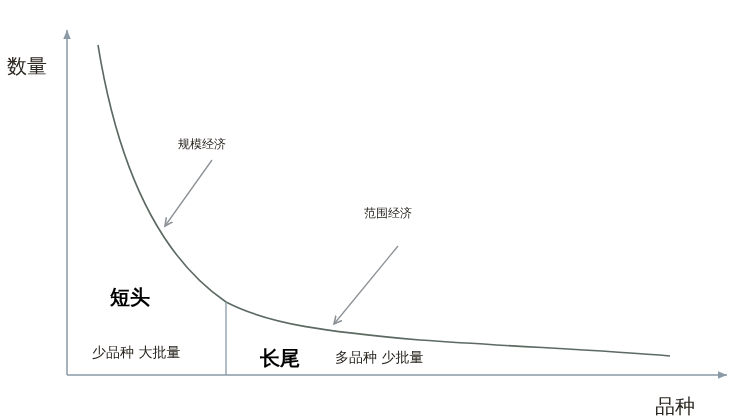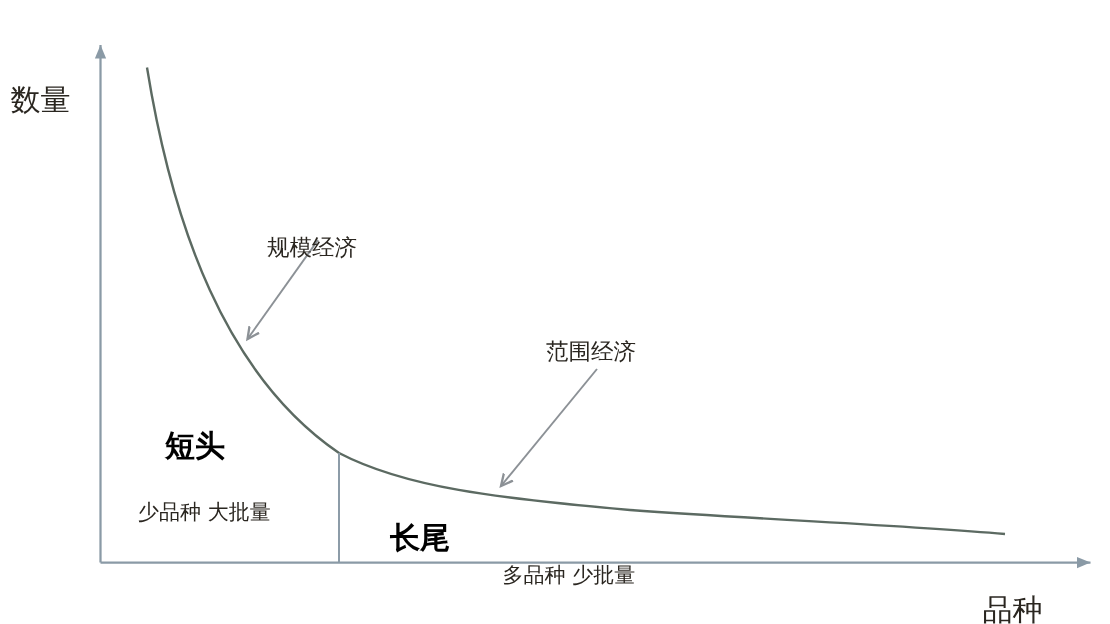--- a/index.html
+++ b/index.html
@@ -1,20 +1,20 @@
 <!DOCTYPE html>
 <html><head>
 <meta charset="utf-8">
 <style>
   html,body{margin:0;padding:0;background:#ffffff;}
   body{width:740px;height:416px;position:relative;overflow:hidden;font-family:"DejaVu Sans",sans-serif;color:#2a2620;}
   svg.canvas{position:absolute;left:0;top:0;}
   .lbl{position:absolute;white-space:nowrap;}
   .axis-lbl{font-size:20px;}
-  .ann{font-size:15px;margin-top:20px;}
+  .ann{font-size:12px;}
   .big{font-size:20px;font-weight:bold;color:#000000;}
   .small{font-size:14px;}
 </style>
 </head>
 <body>
 
 <svg class="canvas" width="740" height="416">
   <defs>
     <marker id="ah" markerWidth="8" markerHeight="8" refX="6" refY="4" orient="auto">
       <path d="M0,1 L6,4 L0,7" fill="none" stroke="#8c9196" stroke-width="1.2"></path>
@@ -29,15 +29,15 @@
   <line x1="226" y1="302" x2="226" y2="375" stroke="#8a9aa6" stroke-width="1.3"></line>
   <line x1="212" y1="160" x2="165" y2="226" stroke="#8c9196" stroke-width="1.3" marker-end="url(#ah)"></line>
   <line x1="398" y1="246" x2="334" y2="324" stroke="#8c9196" stroke-width="1.3" marker-end="url(#ah)"></line>
 </svg>
 
 <div class="lbl axis-lbl" style="left:7px;top:53px;">数量</div>
 <div class="lbl axis-lbl" style="left:655px;top:393px;">品种</div>
 <div class="lbl ann" style="left:178px;top:136px;">规模经济</div>
 <div class="lbl ann" style="left:364px;top:205px;">范围经济</div>
 <div class="lbl big" style="left:110px;top:284px;">短头</div>
-<div class="lbl small" style="left:92px;top:333px;">少品种 大批量</div>
+<div class="lbl small" style="left:92px;top:344px;">少品种 大批量</div>
 <div class="lbl big" style="left:260px;top:345px;">长尾</div>
-<div class="lbl small" style="left:335px;top:349px;margin-top:26px;">多品种 少批量</div>
+<div class="lbl small" style="left:335px;top:349px;">多品种 少批量</div>
 
 </body></html>

